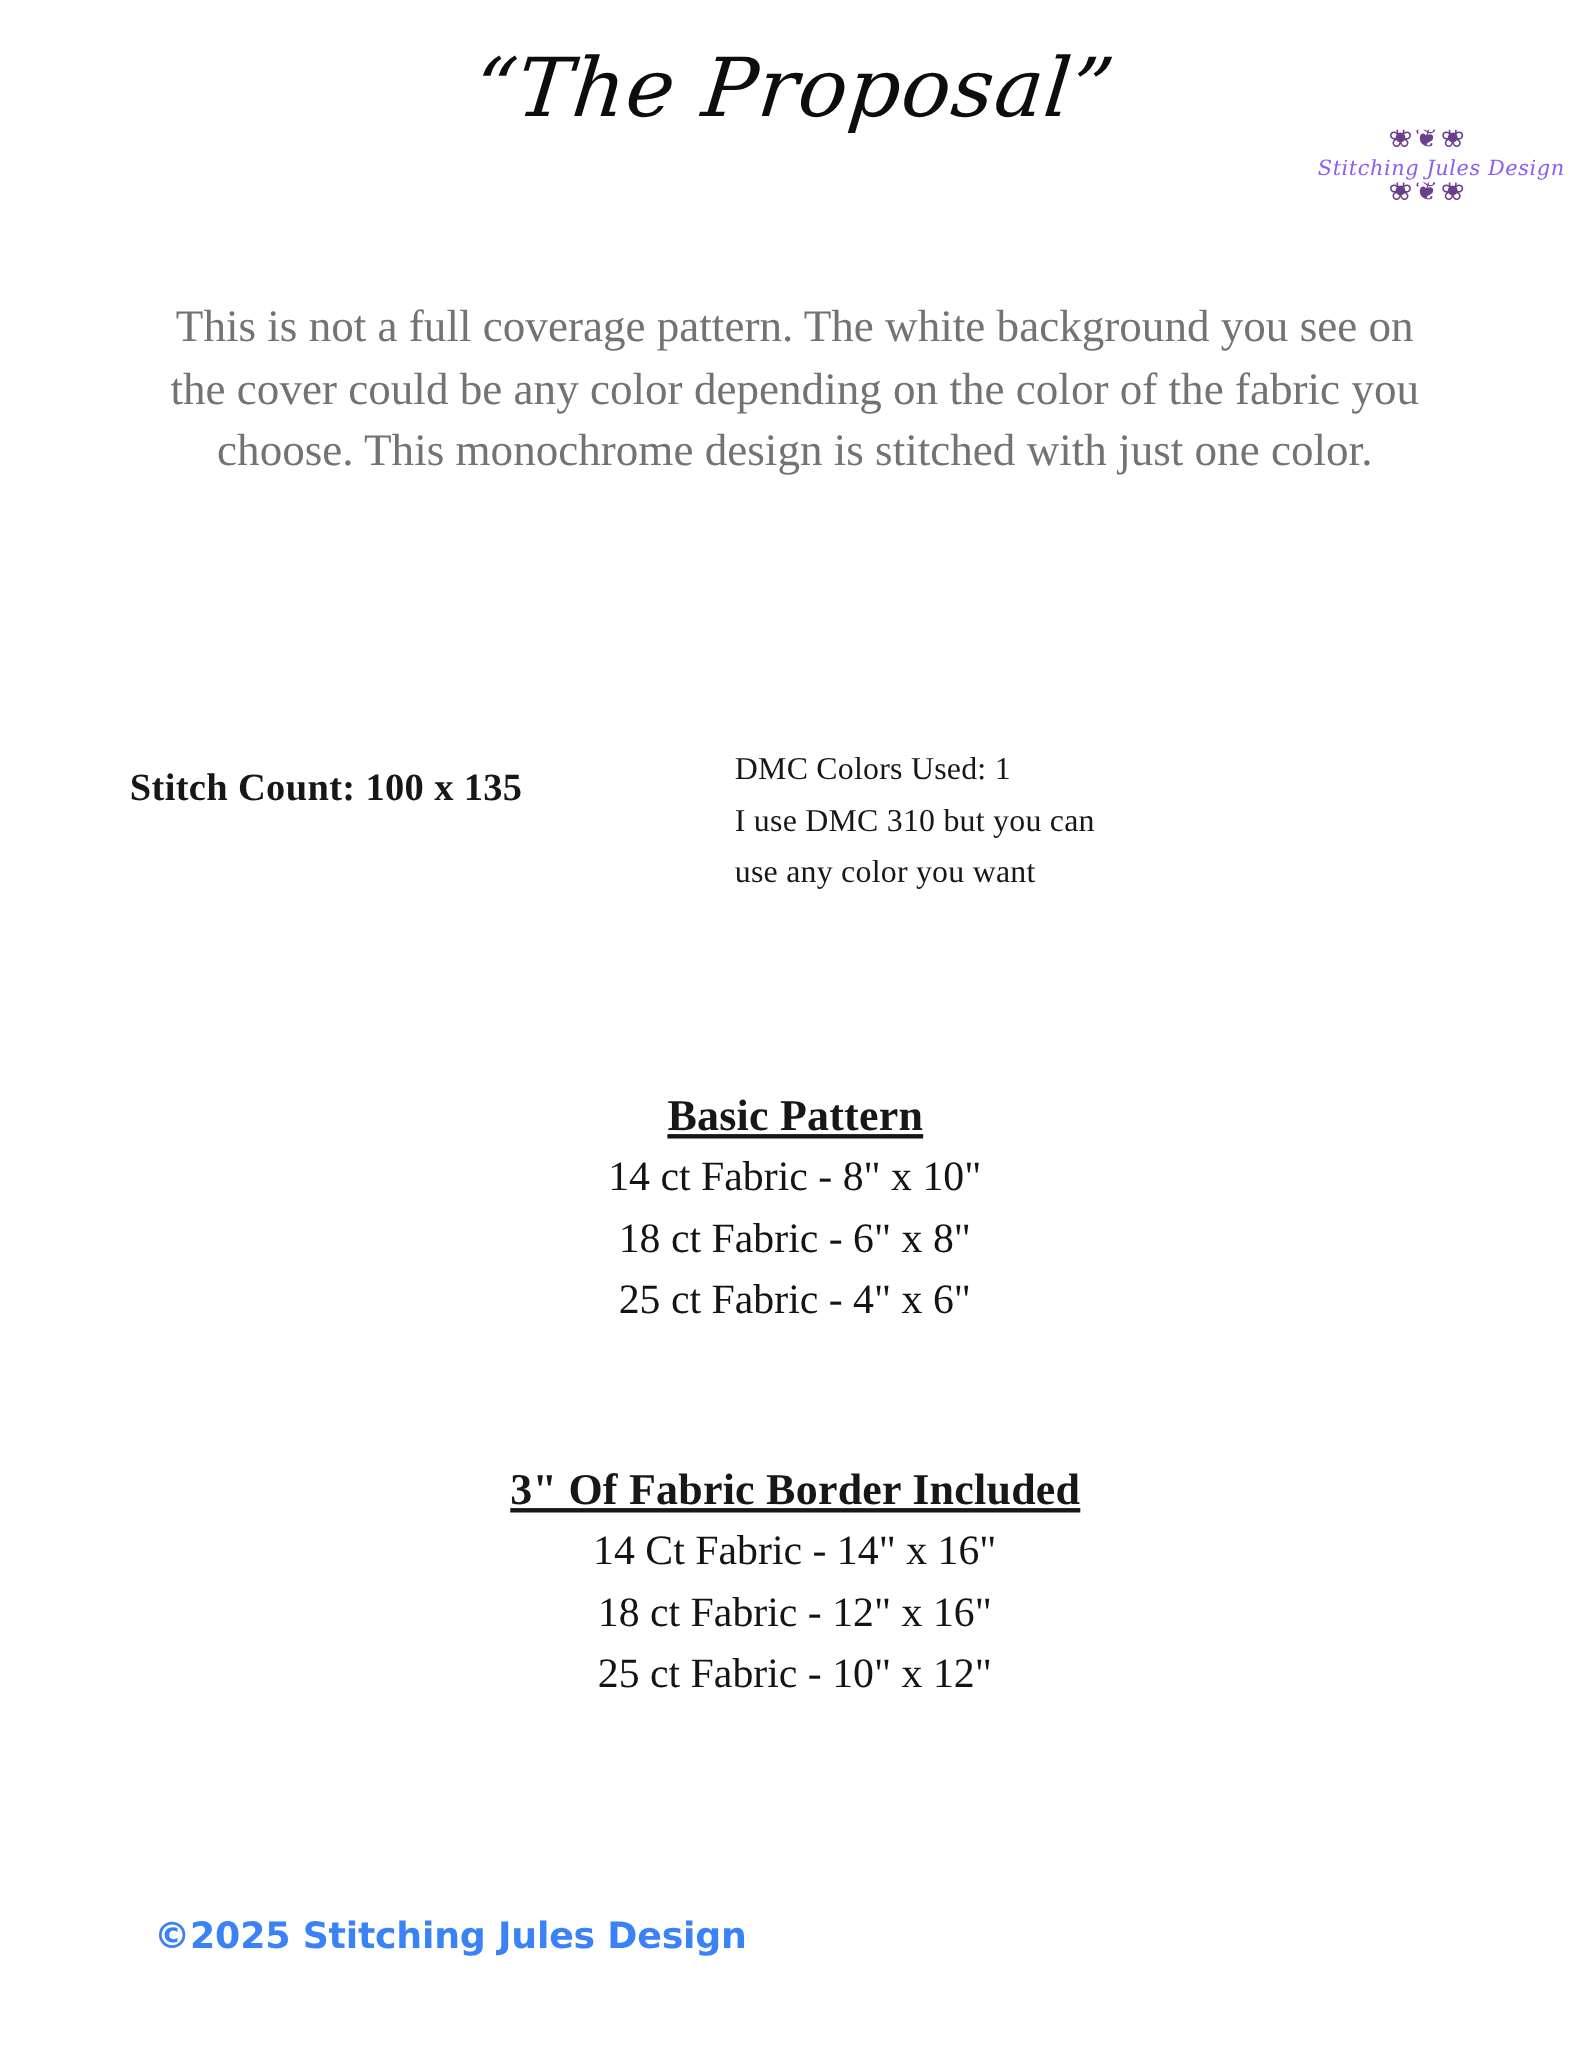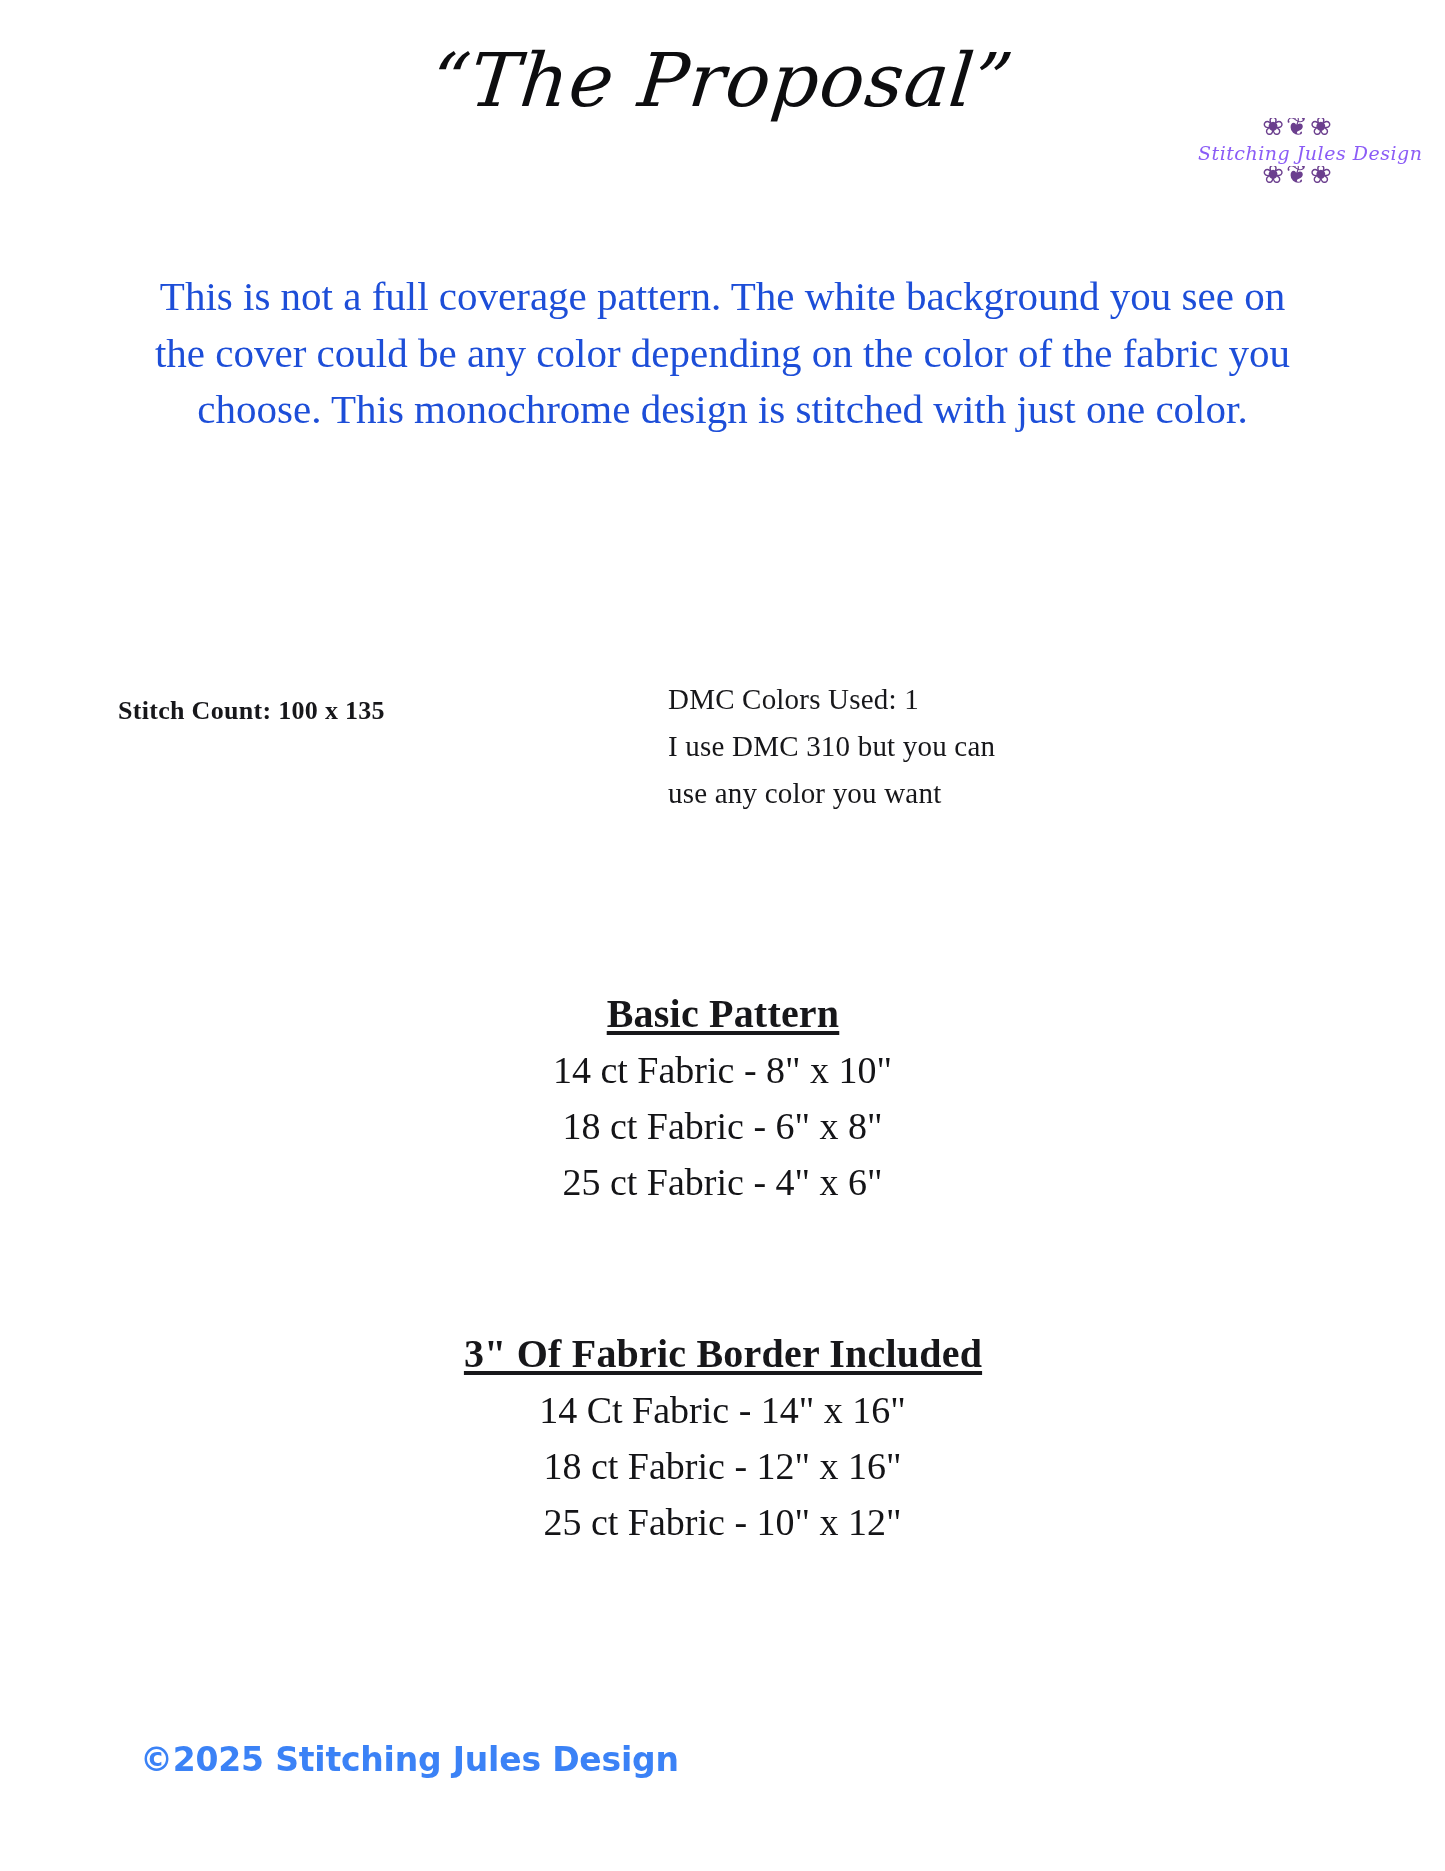--- a/index.html
+++ b/index.html
@@ -68,29 +68,29 @@
 
   
   .intro {
     position: absolute;
     top: 268px;
     left: 150px;
     width: 1145px;
     text-align: center;
     font-size: 41px;
     line-height: 1.38;
-    color: #1d4ed8;
+    color: #737373;
   }
 
   
   .stitch-count {
     position: absolute;
     top: 696px;
     left: 118px;
-    font-size: 26px;
+    font-size: 35px;
     font-weight: bold;
     letter-spacing: 0.3px;
     text-align: right;
   }
 
   
   .dmc {
     position: absolute;
     top: 676px;
     left: 668px;

